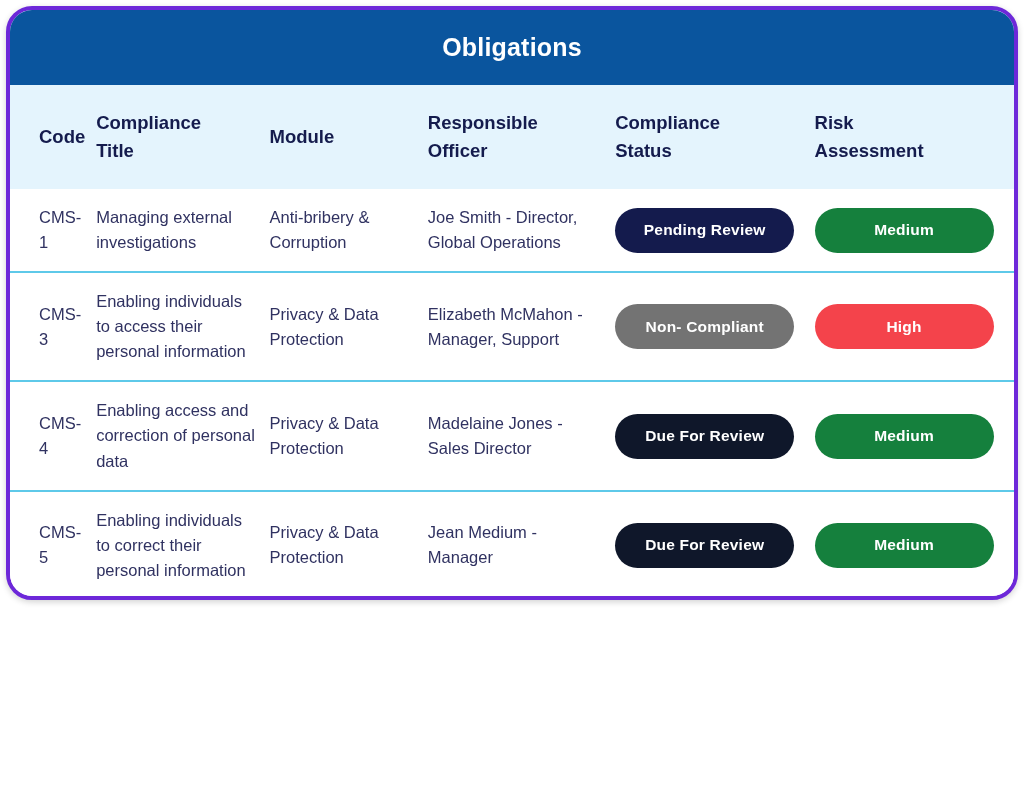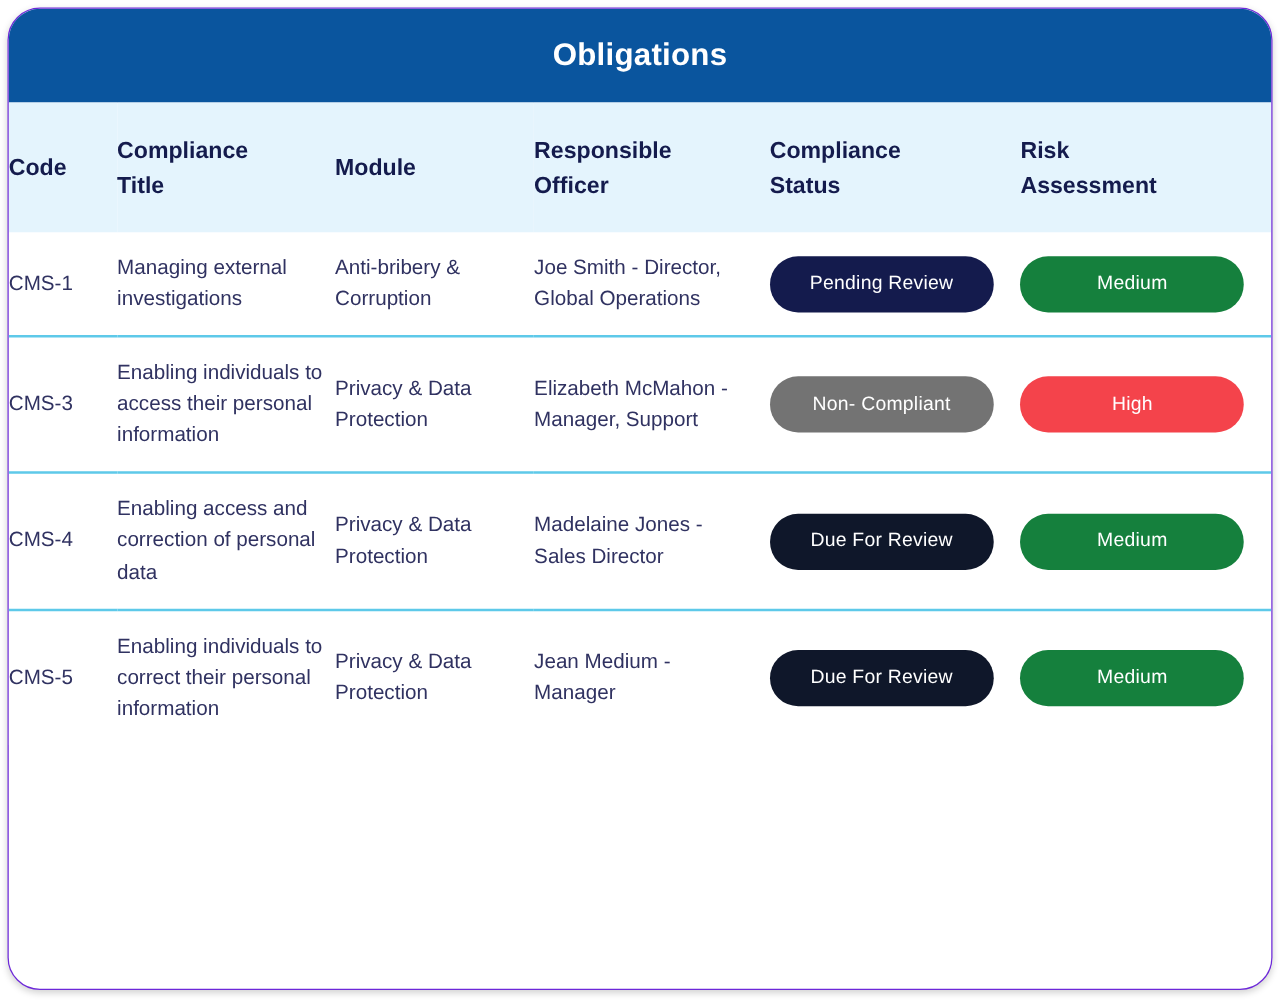--- a/index.html
+++ b/index.html
@@ -17,22 +17,22 @@
     width: 1024px;
     height: 804px;
     background: #ffffff;
     padding: 6px 6px 8px 6px;
   }
 
   
   .card {
     position: relative;
     width: 1012px;
-    height: 786px;
-    border: 1px solid #6d28d9;
+    height: 594px;
+    border: 4px solid #6d28d9;
     border-radius: 26px;
     background: #ffffff;
     overflow: hidden;
     box-shadow: 0 2px 6px rgba(0,0,0,0.18);
   }
 
   
   .title-bar {
     height: 75px;
     background: #0a559e;
@@ -70,21 +70,21 @@
   thead th .hdr-line { display: block; }
 
   
   col.c-code   { width: 86px; }
   col.c-title  { width: 173px; }
   col.c-module { width: 158px; }
   col.c-officer{ width: 187px; }
   col.c-status { width: 199px; }
   col.c-risk   { width: 199px; }
 
-  th.pad-left, td.pad-left { }
+  th.pad-left, td.pad-left { padding-left: 29px; }
 
   tbody td {
     vertical-align: middle;
     color: #303261;
     font-size: 16.5px;
     line-height: 1.52;
     padding: 16px 10px 16px 0;
     border-bottom: 2px solid #5ec9e9;
     background: #ffffff;
   }
@@ -97,21 +97,21 @@
   
   .badge {
     display: flex;
     align-items: center;
     justify-content: center;
     width: 179px;
     height: 45px;
     border-radius: 23px;
     color: #ffffff;
     font-size: 15.5px;
-    font-weight: normal;
+    font-weight: bold;
     letter-spacing: 0.2px;
     white-space: nowrap;
   }
   .badge.status-pending   { background: #141b4d; }
   .badge.status-partial   { background: #1eb5e8; }
   .badge.status-non       { background: #737373; }
   .badge.status-due       { background: #0f172a; }
   .badge.risk-medium      { background: #15803d; }
   .badge.risk-high        { background: #f4434b; }
 </style>

